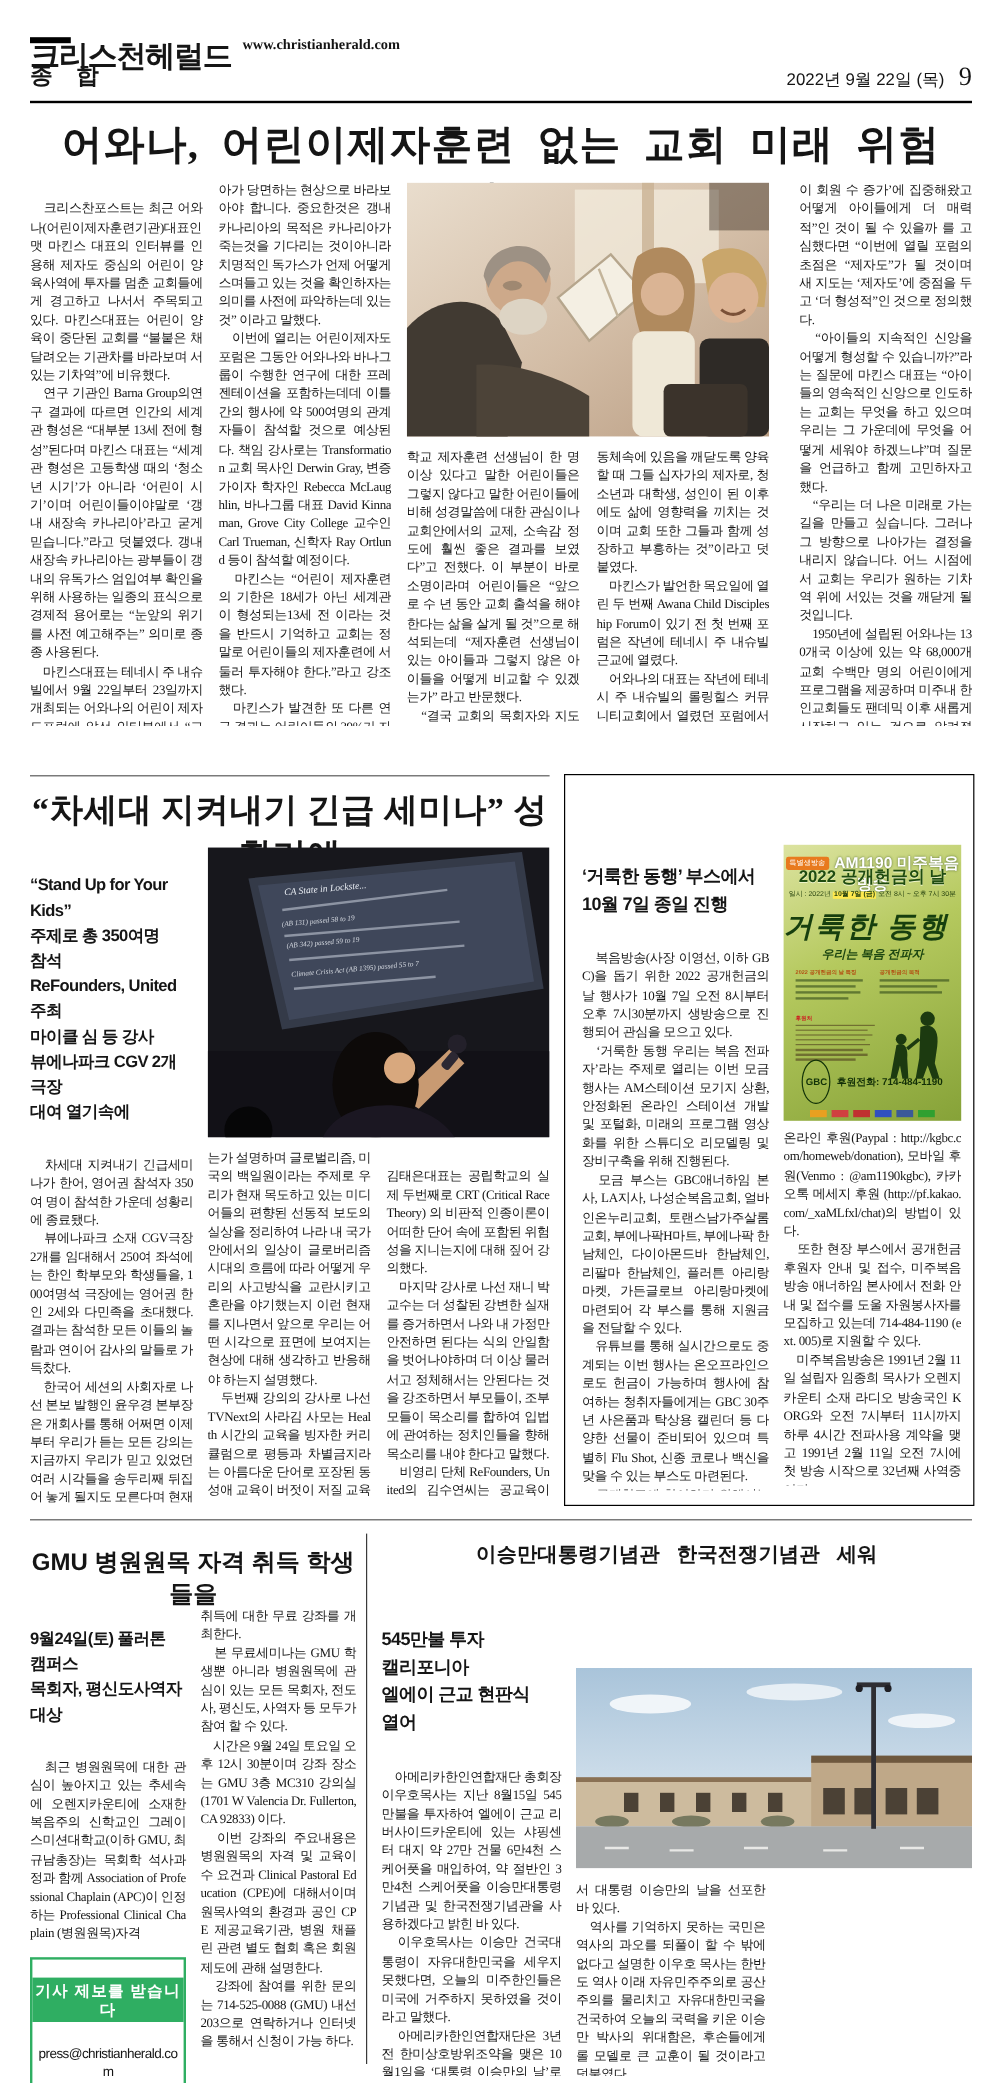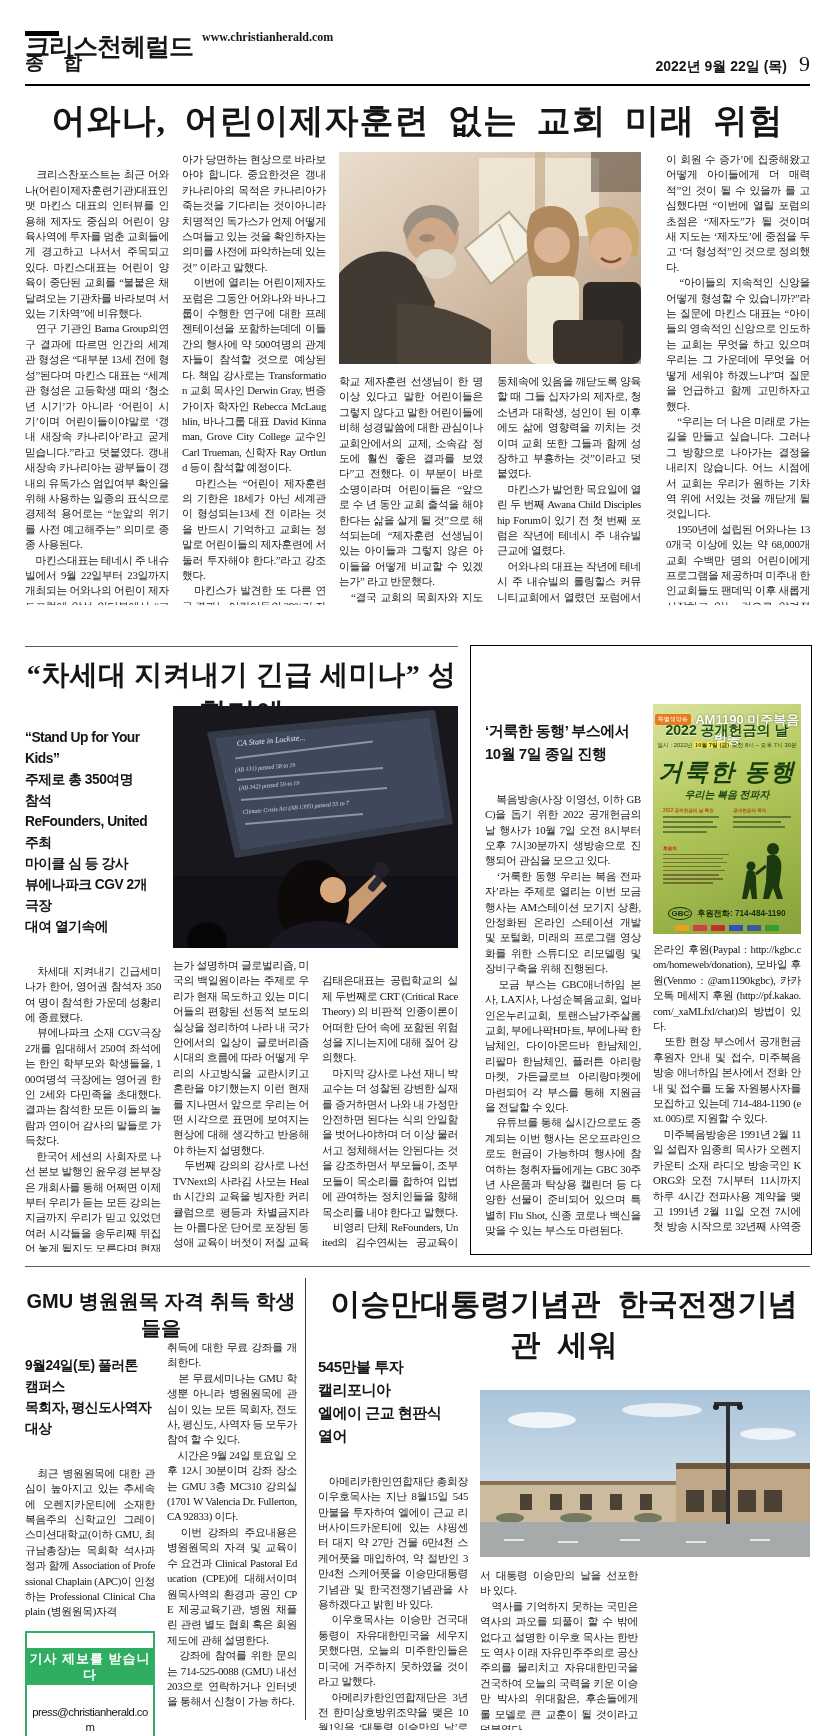--- a/index.html
+++ b/index.html
@@ -7,57 +7,57 @@
   body{font-family:"Liberation Serif",serif;color:#151515}
   .page{position:relative;width:835px;height:1736px;background:#ffffff;margin:0 auto;overflow:hidden}
   .corner-mark{position:absolute;left:25px;top:31px;width:34px;height:5px;background:#000}
   
   .masthead{position:absolute;left:25px;right:25px;top:46px;height:40px;border-bottom:2px solid #000}
   .mh-left{position:absolute;left:0;bottom:21px;display:flex;align-items:flex-start;gap:9px}
   .logo{font-family:"Liberation Sans",sans-serif;font-weight:900;font-size:25px;letter-spacing:-1px}
   .website{font-size:12px;font-weight:bold;font-family:"Liberation Serif",serif}
   .mh-center{position:absolute;left:0;right:0;bottom:8px;font-family:"Liberation Sans",sans-serif;font-weight:900;font-size:19px;letter-spacing:7px}
   .mh-right{position:absolute;right:0;bottom:7px;display:flex;align-items:baseline;gap:12px}
-  .mh-date{font-family:"Liberation Sans",sans-serif;font-weight:bold;font-size:14px}
+  .mh-date{font-family:"Liberation Sans",sans-serif;font-weight:normal;font-size:14px}
   .mh-page{font-size:22px}
   
   .hl-serif{font-weight:bold;text-align:center}
   .hl-awana{position:absolute;left:25px;top:98px;width:785px;font-size:34px;letter-spacing:1px;word-spacing:9px}
   .hl-seminar{position:absolute;left:25px;top:656px;width:433px;font-size:28px;letter-spacing:0.5px}
   .hl-gbc{position:absolute;left:0;top:12px;width:100%;font-size:25px;font-weight:800;text-align:center;letter-spacing:1px}
   .hl-gmu{position:absolute;left:25px;top:1288px;width:272px;font-family:"Liberation Sans",sans-serif;font-weight:bold;font-size:20px;text-align:center}
-  .hl-rhee{position:absolute;left:318px;top:1284px;width:492px;font-size:30px;word-spacing:10px}
+  .hl-rhee{position:absolute;left:318px;top:1284px;width:492px;font-size:17px;word-spacing:10px}
   
   .bodycol{position:absolute;overflow:hidden;font-size:10.8px;line-height:15.4px;text-align:justify;word-break:break-all;white-space:pre-line;letter-spacing:-0.3px}
   .subhead{font-family:"Liberation Sans",sans-serif;font-weight:bold;white-space:pre-line;text-align:left;word-break:keep-all}
   .sh-awana{font-size:16.5px;line-height:26px;letter-spacing:-0.5px;margin-bottom:13px}
   .sh-small{font-size:13.8px;line-height:21px;letter-spacing:-0.5px;margin-bottom:11px}
   .sh-mid{font-size:15px;line-height:23px;letter-spacing:-0.5px;margin-bottom:11px}
   .photo{position:absolute;overflow:hidden}
   .rule{position:absolute;background:#5a5a5a;height:1px}
   .vrule{position:absolute;background:#3a3a3a;width:1px}
   
   .gbc-box{position:absolute;left:470px;top:645px;width:342px;height:610px;border:1px solid #000;background:#fff}
   
   .poster{position:relative;width:148px;height:230px;background:linear-gradient(155deg,#dce3a0 0%,#b5c95e 40%,#86a238 100%);overflow:hidden;font-family:"Liberation Sans",sans-serif;margin-bottom:8px}
   .p-top{position:absolute;top:6px;left:0;width:100%;text-align:center}
   .p-badge{display:inline-block;background:#e87a1e;color:#fff;font-size:6px;padding:1px 3px;border-radius:2px;vertical-align:middle}
   .p-station{color:#fff;font-size:13px;font-weight:bold;text-shadow:0 0 2px rgba(40,70,20,.8);vertical-align:middle}
   .p-title{position:absolute;top:18px;left:0;width:100%;text-align:center;font-size:14px;font-weight:900;color:#1f4c10;text-shadow:0 1px 0 #eef4c8}
   .p-date{position:absolute;top:37px;left:0;width:100%;text-align:center;font-size:5.8px;color:#27430f}
   .p-date b{background:#ffe94f;padding:0 1px}
-  .p-slogan{position:absolute;top:52px;left:0;width:100%;text-align:center;font-family:"Liberation Serif",serif;font-style:italic;font-weight:900;font-size:24px;letter-spacing:2px;color:#173f0e}
+  .p-slogan{position:absolute;top:52px;left:0;width:100%;text-align:left;font-family:"Liberation Serif",serif;font-style:italic;font-weight:900;font-size:24px;letter-spacing:2px;color:#173f0e}
   .p-slogan-sub{position:absolute;top:84px;left:0;width:100%;text-align:center;font-family:"Liberation Serif",serif;font-style:italic;font-weight:bold;font-size:10px;color:#1d4711}
   .p-list{position:absolute;top:104px;width:62px;font-size:4.6px;font-weight:bold;color:#b34e12}
   .p-bar{height:2px;background:rgba(35,60,18,.55);margin-top:3px}
   .p-donors{position:absolute;left:10px;top:142px;width:70px;font-size:4.6px;font-weight:bold;color:#c22}
   .p-donors .p-bar{height:1.5px;background:rgba(60,35,18,.5);margin-top:2.6px}
   .p-sil{position:absolute;right:6px;bottom:34px}
   .p-bottomrow{position:absolute;bottom:14px;left:0;width:100%;display:flex;align-items:center;justify-content:center;gap:5px}
-  .p-logo{font-size:8px;font-weight:900;color:#123208;border:1px solid #123208;border-radius:50%;padding:1px 2px}
+  .p-logo{font-size:8px;font-weight:900;color:#123208;border:1px solid #123208;border-radius:50%;padding:13px 2px}
   .p-phone{font-size:8.2px;font-weight:900;color:#122f07}
   .p-icons{position:absolute;bottom:3px;left:0;width:100%;display:flex;justify-content:center;gap:4px}
   .p-icons span{width:14px;height:6px;display:inline-block}
   
   .adbox{margin-top:11px;background:#fff;font-family:"Liberation Sans",sans-serif;text-align:center}
   .adbox .hd{color:#fff;font-weight:bold;font-size:13px;padding:3px 0;letter-spacing:1px}
   .adbox .bd{padding:4px 1px;font-size:11.3px;letter-spacing:-0.5px}
   .adbox.green{border:2px solid #2fae62}
   .adbox.green .hd{background:#2fae62}
 </style>

